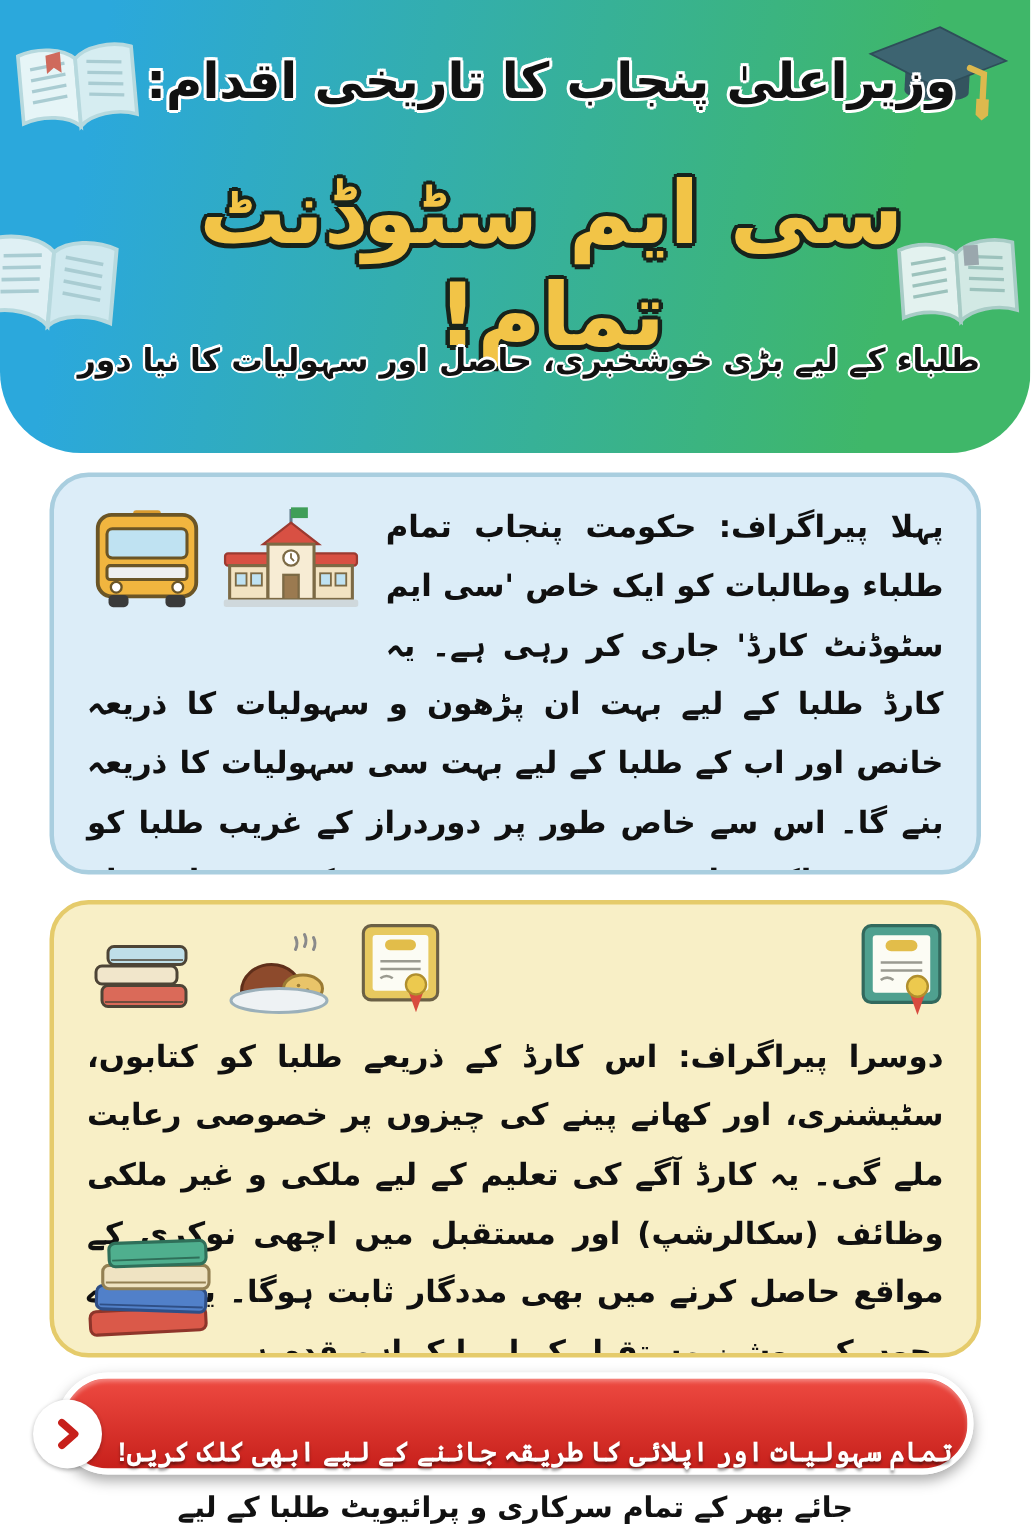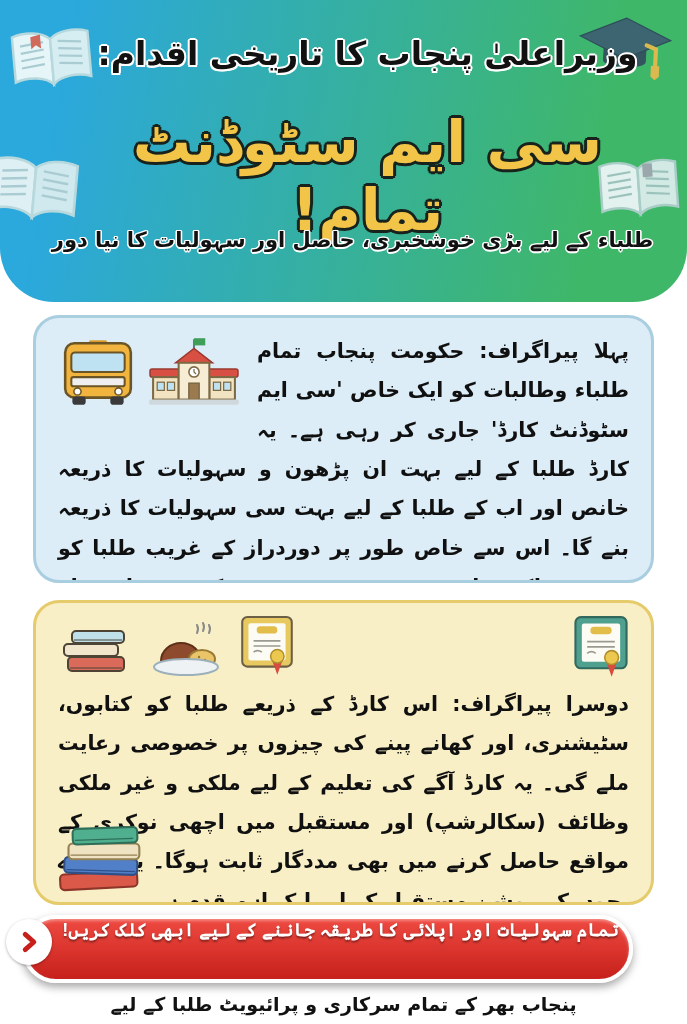--- a/index.html
+++ b/index.html
@@ -49,22 +49,22 @@
     font-size:20.5px; line-height:1.92;
   }
   .float-icons { float:left; margin:4px 12px 4px 0; line-height:0; white-space:nowrap; }
   .float-icons svg { vertical-align:middle; margin-right:6px; }
   .icon-row { display:flex; justify-content:space-between; align-items:flex-start; margin-bottom:4px; }
   .icon-row .grp { display:flex; gap:16px; align-items:flex-end; line-height:0; }
   .pile { position:absolute; left:20px; bottom:8px; line-height:0; }
 
   
   .cta {
-    position:absolute; left:22px; top:915px; width:611px; height:68px;
-    direction:rtl; display:flex; align-items:flex-start; gap:10px;
+    position:absolute; left:38px; top:915px; width:611px; height:68px;
+    direction:rtl; display:flex; align-items:flex-end; gap:10px;
     background:linear-gradient(180deg, var(--button-red-top,#EE4A41), var(--button-red-bottom,#C7201B));
     border:4px solid #ffffff; border-radius:36px; cursor:pointer;
     box-shadow:0 4px 9px rgba(0,0,0,0.35), inset 0 2px 3px rgba(255,255,255,0.35);
     padding:0 10px;
   }
   .cta-label {
     flex:1; text-align:center; color:#fff; font-weight:bold; font-size:18px; white-space:nowrap;
     text-shadow:0 2px 2px rgba(0,0,0,0.4);
   }
   .cta-arrow {
@@ -265,15 +265,15 @@
 
   <button class="cta">
     <span class="cta-label">تمام سہولیات اور اپلائی کا طریقہ جاننے کے لیے ابھی کلک کریں!</span>
     <span class="cta-arrow">
       <svg viewBox="0 0 24 24">
           <path d="M8.5 5 L16.5 12 L8.5 19" fill="none" stroke="#c7201b" stroke-width="4.5" stroke-linecap="round" stroke-linejoin="round"></path>
         </svg>
     </span>
   </button>
 
-  <div class="footer">پنجاب بھر کے تمام سرکاری و پرائیویٹ طلبا کے لیے</div>
+  <div class="footer">جائے بھر کے تمام سرکاری و پرائیویٹ طلبا کے لیے</div>
 
 </div>
 
 </body></html>

